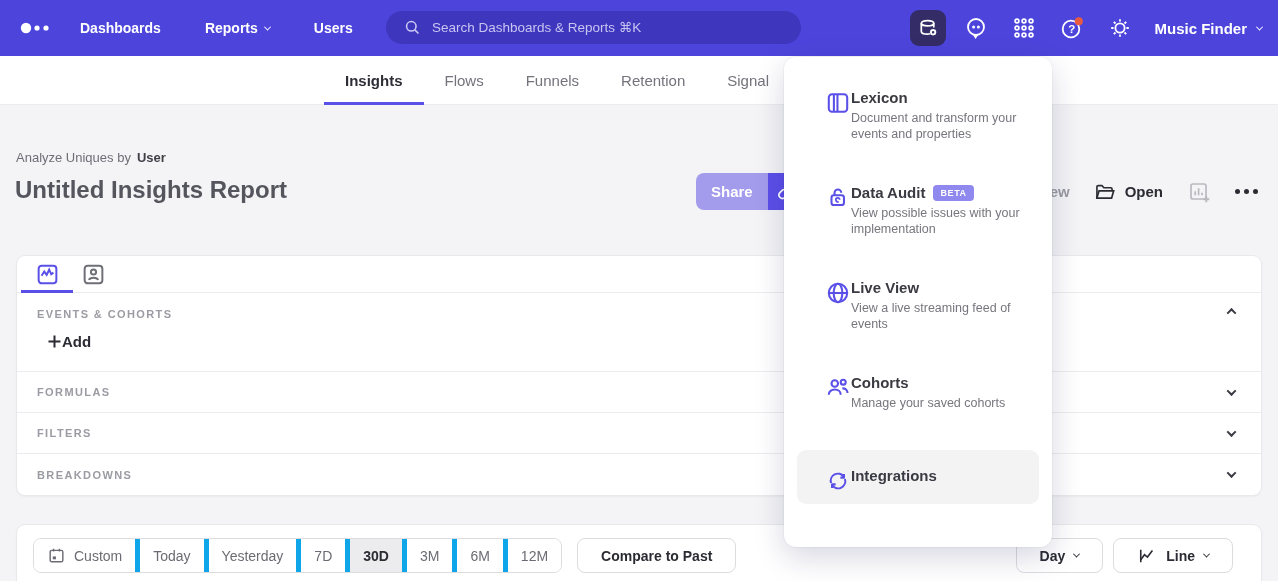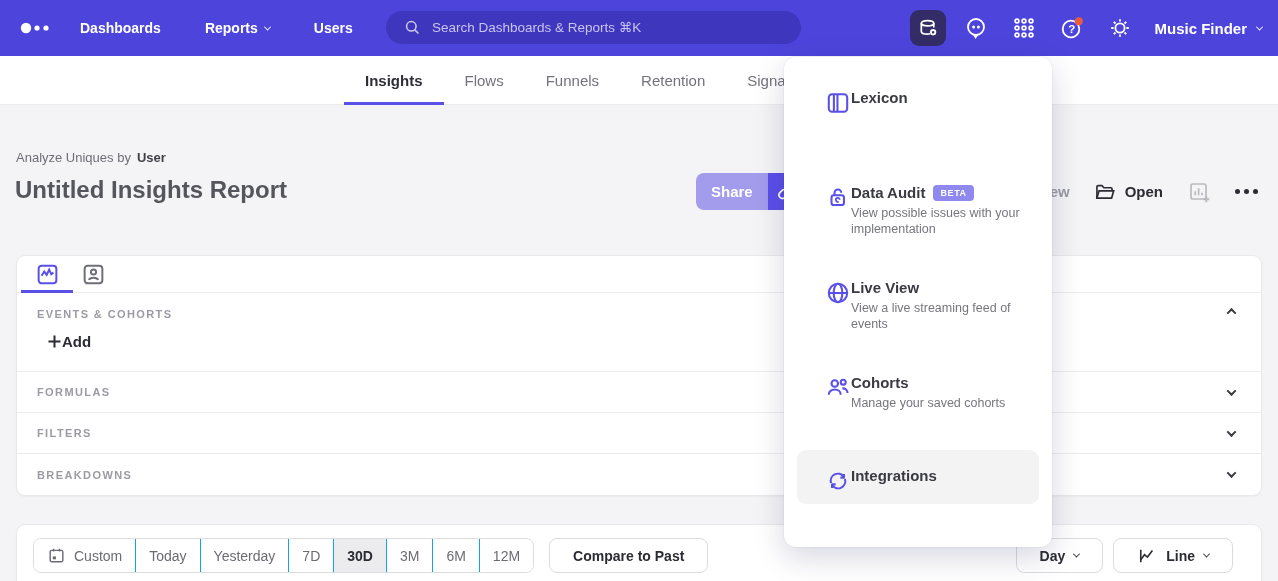--- a/index.html
+++ b/index.html
@@ -19,21 +19,21 @@
   .search-pill input { flex:1; height:100%; background:transparent; border:none; outline:none; color:#E8E6FB; font-size:13.5px; font-family:inherit; padding-left:46px; }
   .search-pill input::placeholder { color:#C9C5F2; }
   .search-icn { position:absolute; left:17px; top:7px; }
   .top-icons { position:absolute; right:140px; top:10px; display:flex; align-items:center; gap:12px; }
   .icon-btn { width:36px; height:36px; border-radius:9px; display:flex; align-items:center; justify-content:center; cursor:pointer; position:relative; }
   .icon-btn.active { background:#332C66; }
   .project { position:absolute; right:16px; top:0; height:56px; display:flex; align-items:center; gap:10px; color:#fff; font-size:15px; font-weight:700; cursor:pointer; }
 
   
   .tabbar { position:absolute; left:0; top:56px; width:1278px; height:49px; background:#fff; border-bottom:1px solid #ECECEF; z-index:5; }
-  .tabs { position:absolute; left:344px; top:0; height:49px; display:flex; }
+  .tabs { position:absolute; left:324px; top:0; height:49px; display:flex; }
   .tab { position:relative; height:49px; display:flex; align-items:center; padding:0 21px; font-size:15px; color:#73737C; cursor:pointer; }
   .tab.active { color:#2E2E36; font-weight:700; }
   .tab.active::after { content:""; position:absolute; left:0; right:0; bottom:0; height:3px; background:#5A50E8; }
 
   
   .subtitle { position:absolute; left:16px; top:150px; font-size:13px; color:#6E6E77; z-index:4; }
   .subtitle b { color:#3F3F47; font-weight:700; margin-left:6px; }
   .report-title { position:absolute; left:15px; top:176px; font-size:24px; font-weight:700; color:#55555D; z-index:4; cursor:text; }
   .share-group { position:absolute; left:696px; top:173px; display:flex; z-index:4; }
   .share-main { background:#A39CEC; color:#fff; font-size:15px; font-weight:600; height:37px; padding:0 15px; border:none; border-radius:8px 0 0 8px; display:flex; align-items:center; cursor:pointer; font-family:inherit; }
@@ -57,21 +57,21 @@
   .sec-events { height:79px; }
   .sec-events .sec-head { padding-top:15px; align-items:flex-start; }
   .sec-row { height:41px; }
   .sec-row .sec-head { height:100%; }
   .add-row { position:absolute; left:30px; top:40px; display:flex; align-items:center; gap:0; font-size:15px; font-weight:700; color:#2B2B33; background:none; border:none; cursor:pointer; font-family:inherit; }
 
   
   .bottom-card { position:absolute; left:16px; top:524px; width:1246px; height:70px; background:#fff; border:1px solid #E9E9ED; border-radius:9px; box-shadow:0 1px 2px rgba(0,0,0,0.04); z-index:3; display:flex; align-items:flex-start; justify-content:space-between; padding:13px 28px 0 16px; }
   .left-controls { display:flex; align-items:center; gap:15px; }
   .seg-group { display:flex; align-items:stretch; height:35px; border:1px solid #DCDCE0; border-radius:8px; overflow:hidden; background:#fff; }
-  .seg { display:flex; align-items:center; gap:8px; padding:0 13px; font-size:14px; color:#6B6B74; border-right:1px solid #0ea5e9; cursor:pointer; background:#fff; border-top:none; border-bottom:none; border-left:none; font-family:inherit; }
+  .seg { display:flex; align-items:center; gap:8px; padding:0 13px; font-size:14px; color:#6B6B74; border-right:5px solid #0ea5e9; cursor:pointer; background:#fff; border-top:none; border-bottom:none; border-left:none; font-family:inherit; }
   .seg:last-child { border-right:none; }
   .seg.selected { background:#ECECEF; color:#2B2B33; font-weight:700; }
   .outline-btn { height:35px; display:flex; align-items:center; gap:9px; padding:0 23px; font-size:14px; font-weight:700; color:#2B2B33; background:#fff; border:1px solid #DCDCE0; border-radius:8px; cursor:pointer; font-family:inherit; }
   .right-controls { display:flex; align-items:center; gap:10px; }
   .right-controls .chev { color:#2B2B33; }
 
   
   .menu { position:absolute; left:784px; top:57px; width:268px; height:490px; background:#fff; border-radius:12px; box-shadow:0 10px 30px rgba(30,25,90,0.18), 0 0 0 1px rgba(0,0,0,0.03); z-index:50; padding-top:18px; }
   .menu-item { display:flex; margin:0 13px; padding:14px 10px 10px 24px; border-radius:9px; cursor:pointer;justify-content:flex-end; }
   .menu-item.h95 { min-height:95px; }
@@ -311,20 +311,21 @@
     <div class="mi-icon">
       <svg width="26" height="26" viewBox="0 0 24 24" fill="none" stroke="#5A50E8" stroke-width="1.9">
         <rect x="3.5" y="4" width="17" height="16" rx="3"></rect>
         <path d="M8.2 4v16M11.5 4v16"></path>
       </svg>
     </div>
     <div class="mi-text">
       <div class="mi-title-row">
           <span class="mi-title">Lexicon</span>
         </div>
+      <div class="mi-desc">Document and transform your events and properties</div>
     </div>
   </div>
 
   <div class="menu-item h95">
     <div class="mi-icon">
       <svg width="26" height="26" viewBox="0 0 24 24" fill="none" stroke="#5A50E8" stroke-width="1.9">
         <rect x="6" y="9.5" width="11.5" height="9" rx="2.2"></rect>
         <path d="M8.8 9.5V7.2a3.1 3.1 0 0 1 6.2 0"></path>
         <path d="M12.6 15.6c-1.4.3-2.6-.7-2.6-1.9 0-1 .8-1.8 1.8-1.8s1.7.7 1.7 1.6" stroke-width="1.6"></path>
       </svg>

